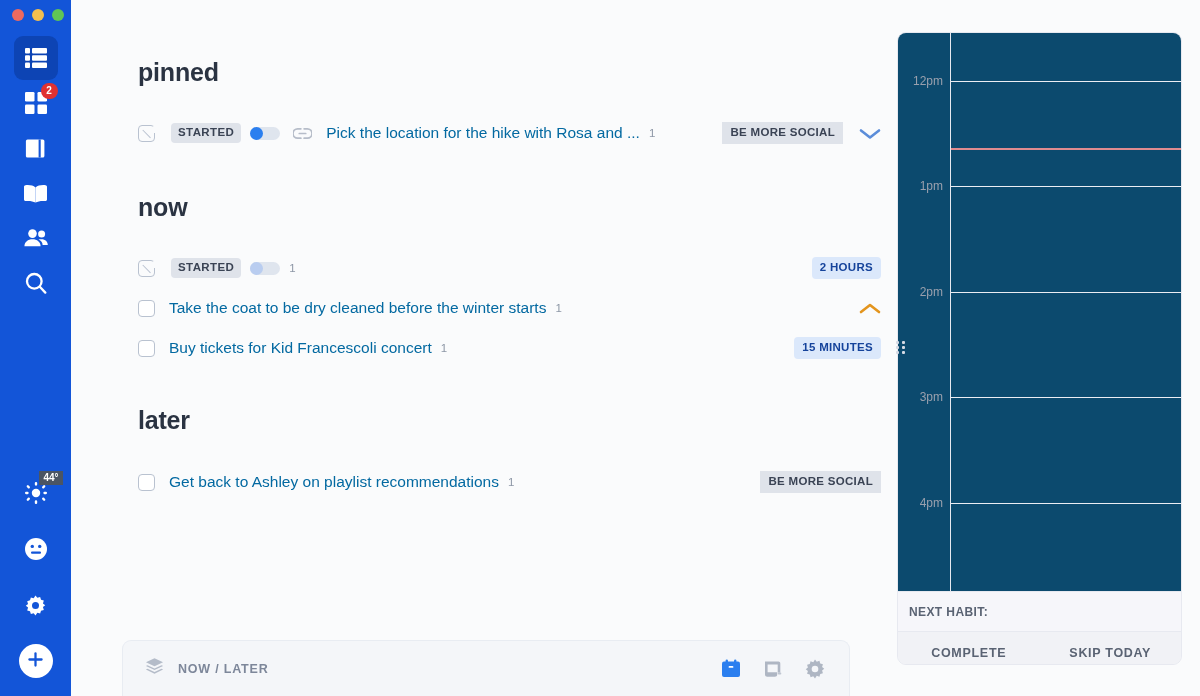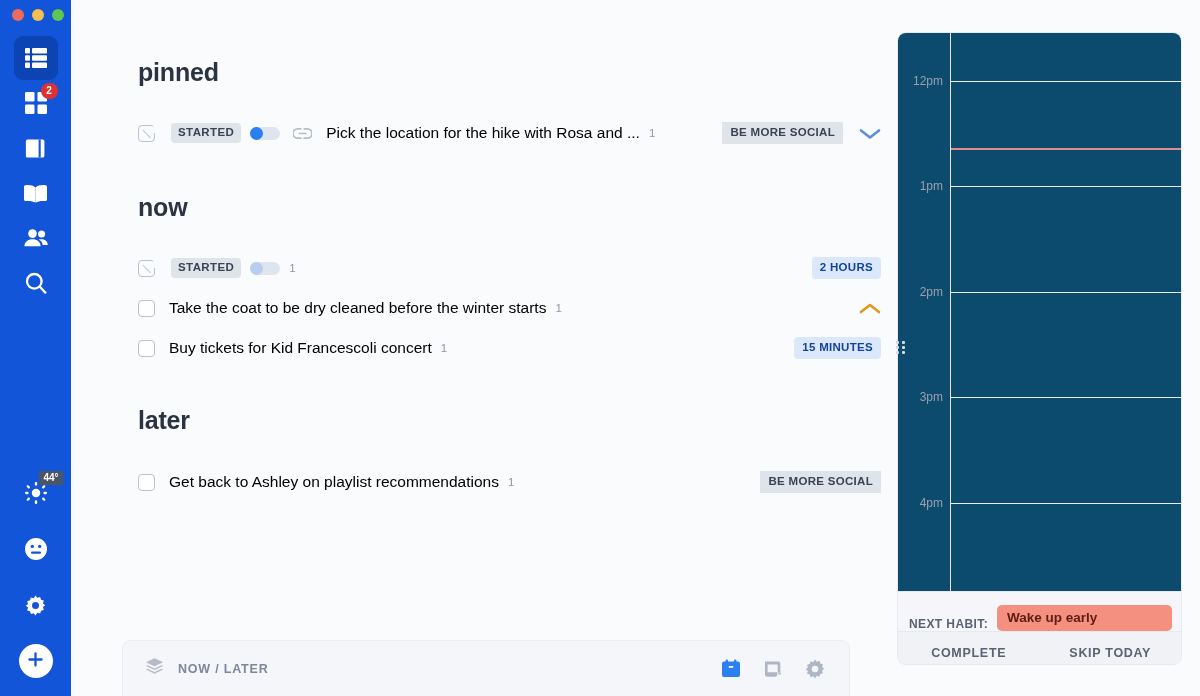--- a/index.html
+++ b/index.html
@@ -196,21 +196,21 @@
     border-radius: 50%;
     background: #2b7fef;
   }
   .toggle.dim .knob { background: #b9cdf0; }
 
   .link-icon { margin-left: 13px; display: flex; align-items: center; }
 
   .task-title {
     margin-left: 14px;
     font-size: 15.5px;
-    color: #000000;
+    color: #0369a1;
     white-space: nowrap;
     overflow: hidden;
   }
   .task-title.bold { font-weight: bold; color: #222c3c; }
 
   .task-count {
     margin-left: 9px;
     font-size: 11.5px;
     color: #8d97a6;
   }
@@ -315,21 +315,21 @@
     grid-template-rows: 3px 3px 3px;
     gap: 2px 3px;
     cursor: grab;
   }
   .drag-handle i { background: #d6dae4; border-radius: 1px; display: block; }
 
   .habit-row {
     height: 40px;
     border-top: 1px solid #e7e9f0;
     display: flex;
-    align-items: flex-end;
+    align-items: center;
     padding: 0 9px 0 11px;
     background: #f6f6fa;
   }
   .habit-label {
     font-size: 12px;
     font-weight: bold;
     color: #5a6373;
     letter-spacing: 0.4px;
     white-space: nowrap;
   }
@@ -615,21 +615,20 @@
           <div class="hour-line" style="top: 364px;"></div>
           <div class="hour-label" style="top: 364px;">3pm</div>
           <div class="hour-line" style="top: 470px;"></div>
           <div class="hour-label" style="top: 470px;">4pm</div>
         </div>
       <div class="now-line" style="top:115px;"></div>
     </div>
 
     <div class="habit-row">
       <span class="habit-label">NEXT HABIT:</span>
-      <span class="habit-chip">Wake up early</span>
     </div>
 
     <div class="habit-actions">
       <span class="habit-btn">COMPLETE</span>
       <span class="habit-btn">SKIP TODAY</span>
     </div>
   </div>
 
   <div class="drag-handle">
     <i></i>

